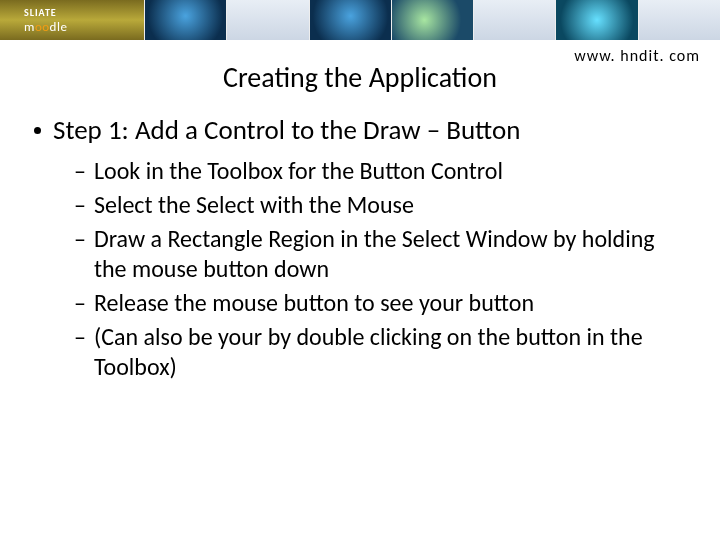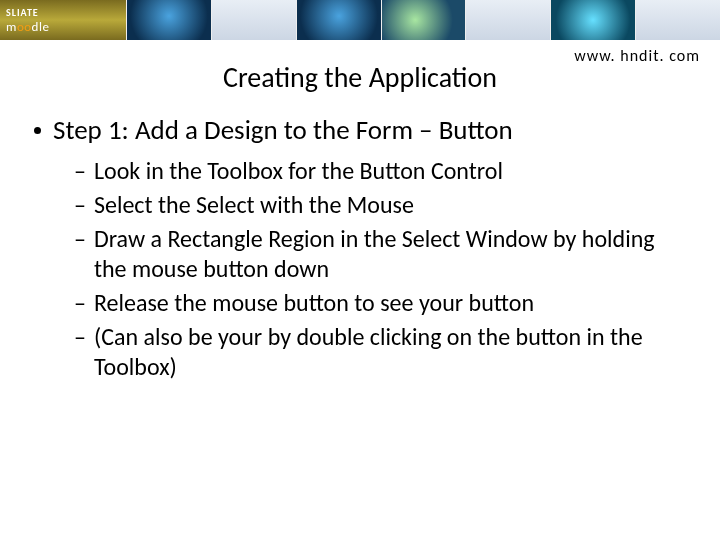--- a/index.html
+++ b/index.html
@@ -1,18 +1,18 @@
 <!DOCTYPE html>
 <html><head>
 <meta charset="utf-8">
 <style>
   html,body{margin:0;padding:0;width:720px;height:540px;font-family:"Calibri","Segoe UI",Arial,sans-serif;background:#fff;color:#000;}
   .slide{position:relative;width:720px;height:540px;overflow:hidden;}
   .banner{position:relative;width:100%;height:40px;display:flex;}
-  .b-left{flex:0 0 120px;background:linear-gradient(#7a6b1f,#b9a93a 50%,#7a6b1f);display:flex;flex-direction:column;justify-content:center;padding-left:6px;}
+  .b-left{flex:0 0 120px;background:linear-gradient(#7a6b1f,#b9a93a 50%,#7a6b1f);display:flex;flex-direction:column;justify-content:center;padding-left:24px;}
   .b-left .t1{color:#fff;font-size:10px;font-weight:bold;letter-spacing:1px;}
   .b-left .t2{color:#fff;font-size:13px;font-weight:normal;letter-spacing:0.5px;}
   .b-left .t2 .o{color:#f39c12;}
   .b-right{flex:1;display:flex;}
   .cell{flex:1;border-left:1px solid #eee;position:relative;overflow:hidden;}
   .cell.blue{background:radial-gradient(circle at 50% 40%,#4aa3df 0%,#0b2e4e 80%);}
   .cell.light{background:linear-gradient(#e8eef5,#ccd6e4);}
   .cell.cyan{background:radial-gradient(circle at 50% 50%,#66e0ff 0%,#0a4860 80%);}
   .cell.orb{background:radial-gradient(circle at 40% 50%,#a8e6a1 0%,#1b4a68 70%);}
   .url{position:absolute;top:46px;right:20px;font-size:16px;letter-spacing:1px;}
@@ -44,21 +44,21 @@
     </div>
   </div>
 
   <div class="url">www. hndit. com</div>
 
   <div class="title">Creating the Application</div>
 
   <div class="body">
     <div class="b1">
       <span class="dot"></span>
-      <span>Step 1:  Add a Design to the Form – Button</span>
+      <span>Step 1:  Add a Control to the Draw – Button</span>
     </div>
     <div class="b2">
       <span class="dash">–</span>
       <span>Look in the Toolbox for the Button Control</span>
     </div>
     <div class="b2">
       <span class="dash">–</span>
       <span>Select the Select with the Mouse</span>
     </div>
     <div class="b2">

